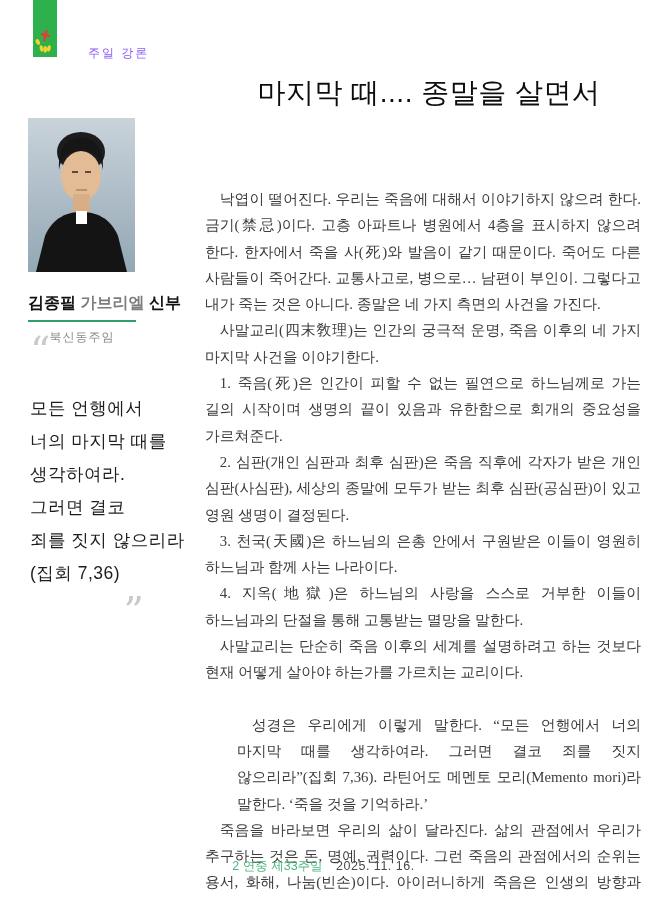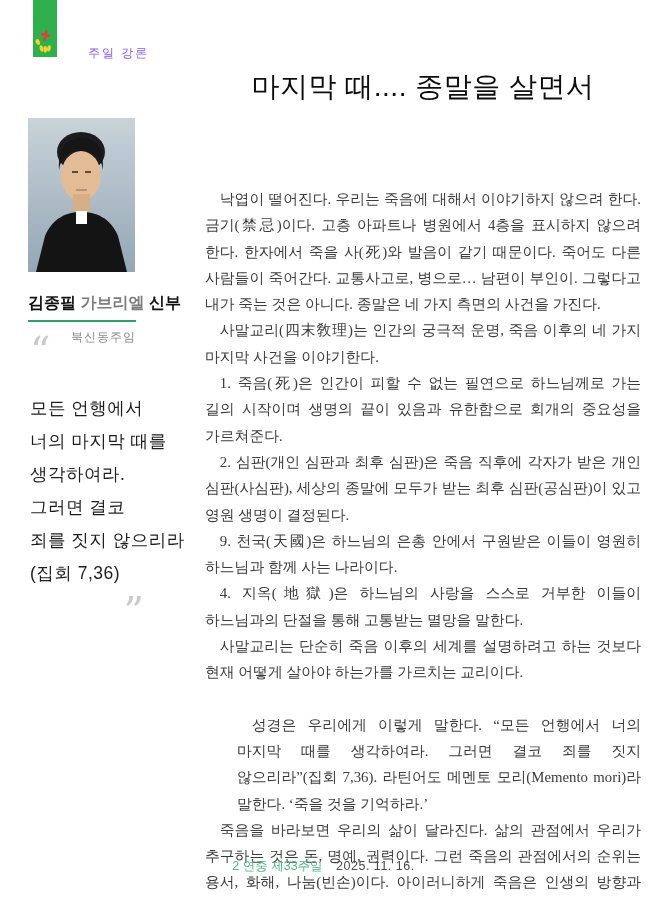--- a/index.html
+++ b/index.html
@@ -5,31 +5,31 @@
   html,body{margin:0;padding:0;}
   body{
     width:659px;height:900px;background:#ffffff;position:relative;overflow:hidden;
     font-family:"Liberation Sans", sans-serif;color:#222;
   }
   
   .banner{position:absolute;left:33px;top:0;width:24px;height:57px;background:var(--banner-green,#2eb04c);}
   .banner svg{position:absolute;left:2px;bottom:4px;}
   .section-label{position:absolute;left:88px;top:45px;font-size:12px;letter-spacing:2px;color:#8b5cf6;}
   
-  .title{position:absolute;left:205px;top:68px;width:436px;margin:0;text-align:center;
+  .title{position:absolute;left:205px;top:68px;width:436px;margin:6px;text-align:center;
     font-size:28px;font-weight:300;letter-spacing:0.5px;color:#0d0d0d;
     font-family:"Liberation Sans", sans-serif;}
   
   .sidebar{position:absolute;left:28px;top:118px;width:108px;}
   .photo{width:107px;height:154px;display:block;}
   .author-name{margin-top:21px;text-align:center;font-size:16px;color:#1a1a1a;white-space:nowrap;}
   .author-name .strong{font-weight:bold;color:#111;}
   .author-name .mid{color:#7d7d7d;font-weight:bold;}
   .divider{margin-top:6px;border-bottom:2px solid var(--divider-green,#2f9e68);}
-  .role{margin-top:7px;text-align:right;font-size:12px;color:#8a8a8a;letter-spacing:1px;}
+  .role{margin-top:7px;text-align:center;font-size:12px;color:#8a8a8a;letter-spacing:1px;}
   
   .quote{position:absolute;left:30px;top:336px;width:162px;}
   .open-q,.close-q{font-family:"DejaVu Serif", serif;font-size:40px;line-height:30px;
     color:var(--quote-mark-gray,#c9c9c9);height:32px;}
   .close-q{text-align:right;padding-right:48px;margin-top:6px;}
   .q-lines{margin-top:24px;}
   .q-line{font-size:17.5px;line-height:33px;color:#1d1d1d;letter-spacing:0.5px;
     font-family:"Liberation Sans", sans-serif;}
   
   .article{position:absolute;left:205px;top:186px;width:436px;
@@ -113,21 +113,21 @@
   <main class="article">
 
       <p class="para">낙엽이 떨어진다. 우리는 죽음에 대해서 이야기하지 않으려 한다. 금기(禁忌)이다. 고층 아파트나 병원에서 4층을 표시하지 않으려 한다. 한자에서 죽을 사(死)와 발음이 같기 때문이다. 죽어도 다른 사람들이 죽어간다. 교통사고로, 병으로… 남편이 부인이. 그렇다고 내가 죽는 것은 아니다. 종말은 네 가지 측면의 사건을 가진다.</p>
 
       <p class="para">사말교리(四末敎理)는 인간의 궁극적 운명, 죽음 이후의 네 가지 마지막 사건을 이야기한다.</p>
 
       <p class="para">1. 죽음(死)은 인간이 피할 수 없는 필연으로 하느님께로 가는 길의 시작이며 생명의 끝이 있음과 유한함으로 회개의 중요성을 가르쳐준다.</p>
 
       <p class="para">2. 심판(개인 심판과 최후 심판)은 죽음 직후에 각자가 받은 개인 심판(사심판), 세상의 종말에 모두가 받는 최후 심판(공심판)이 있고 영원 생명이 결정된다.</p>
 
-      <p class="para">9. 천국(天國)은 하느님의 은총 안에서 구원받은 이들이 영원히 하느님과 함께 사는 나라이다.</p>
+      <p class="para">3. 천국(天國)은 하느님의 은총 안에서 구원받은 이들이 영원히 하느님과 함께 사는 나라이다.</p>
 
       <p class="para">4. 지옥(地獄)은 하느님의 사랑을 스스로 거부한 이들이 하느님과의 단절을 통해 고통받는 멸망을 말한다.</p>
 
       <p class="para">사말교리는 단순히 죽음 이후의 세계를 설명하려고 하는 것보다 현재 어떻게 살아야 하는가를 가르치는 교리이다.</p>
 
       <p class="para space-before">성경은 우리에게 이렇게 말한다. “모든 언행에서 너의 마지막 때를 생각하여라. 그러면 결코 죄를 짓지 않으리라”(집회 7,36). 라틴어도 메멘토 모리(Memento mori)라 말한다. ‘죽을 것을 기억하라.’</p>
 
       <p class="para">죽음을 바라보면 우리의 삶이 달라진다. 삶의 관점에서 우리가 추구하는 것은 돈, 명예, 권력이다. 그런 죽음의 관점에서의 순위는 용서, 화해, 나눔(빈손)이다. 아이러니하게 죽음은 인생의 방향과 순서를 바로잡아 준다. 이러한 순서와 방향 속에서 우리는 이미 죽음과 심판을 준비하고 있는 것이다.</p>
 
     </main>

